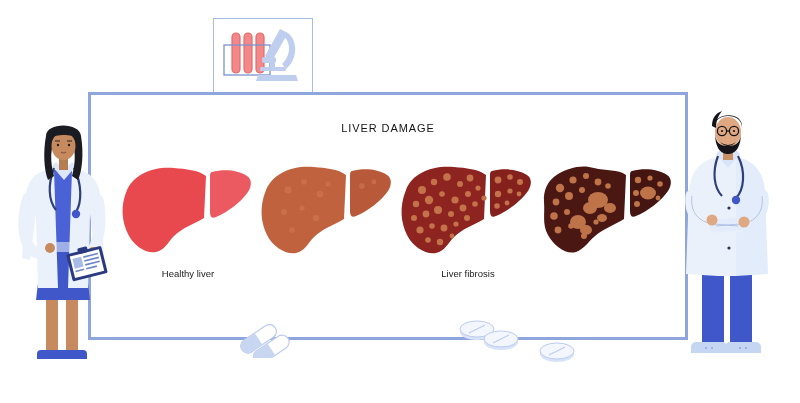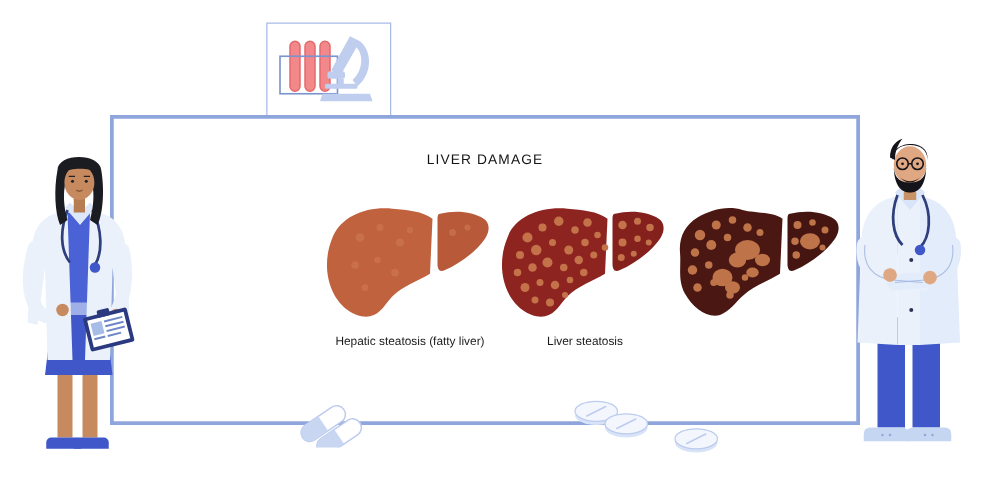--- a/index.html
+++ b/index.html
@@ -78,39 +78,45 @@
         <rect x="56" y="44" width="5" height="6"></rect>
         <path d="M44 56 L82 56 L84 62 L42 62 Z"></path>
       </g>
     </svg>
   </div>
 
   <div class="abs" id="panel-frame"></div>
 
   <div class="abs" id="panel-title">LIVER DAMAGE</div>
 
+  <div class="abs liver-cell" style="left:118px">
+    <svg class="liver-art" viewBox="0 0 140 100">
+      <path d="M56 8 C36 6 16 14 9 30 C2 46 4 62 10 74 C16 86 28 94 38 92 C47 90 50 82 56 76 C64 68 76 64 86 58 L88 16 C80 10 68 9 56 8 Z" fill="#E8494F"></path>
+      <path d="M94 12 C106 9 120 10 129 16 C134 19 134 26 130 32 C123 42 110 52 98 57 C94 59 92 57 92 52 L92 16 C92 13 93 12 94 12 Z" fill="#EA5A60"></path>
+    </svg>
+    <div class="liver-caption">Healthy liver</div>
+  </div>
 
   <div class="abs liver-cell" style="left:258px">
     <svg class="liver-art" viewBox="0 0 140 100">
       <path d="M56 7 C35 5 15 13 8 30 C1 47 3 63 9 75 C15 87 28 95 38 93 C47 91 50 83 56 77 C64 69 76 65 86 59 L88 15 C80 9 68 8 56 7 Z" fill="#C1623F"></path>
       <path d="M94 11 C106 8 120 9 129 15 C134 18 134 25 130 31 C123 41 110 51 98 56 C94 58 92 56 92 51 L92 15 C92 12 93 11 94 11 Z" fill="#B85A39"></path>
       <g fill="#CE7A52" opacity=".62">
         <circle cx="30" cy="30" r="3.4"></circle>
           <circle cx="46" cy="22" r="2.8"></circle>
         <circle cx="62" cy="34" r="3.2"></circle>
           <circle cx="26" cy="52" r="3"></circle>
         <circle cx="44" cy="48" r="2.6"></circle>
           <circle cx="58" cy="58" r="3.1"></circle>
         <circle cx="34" cy="70" r="2.7"></circle>
           <circle cx="70" cy="24" r="2.5"></circle>
         <circle cx="104" cy="26" r="2.8"></circle>
           <circle cx="116" cy="22" r="2.4"></circle>
       </g>
     </svg>
-    <div class="liver-caption">Hepatic steatosis (fatty liver)</div>
   </div>
 
   <div class="abs liver-cell" style="left:398px">
     <svg class="liver-art" viewBox="0 0 140 100">
       <path d="M56 7 C35 5 14 13 8 30 C1 47 3 63 9 75 C15 87 28 95 38 93 C47 91 50 83 56 77 C64 69 76 65 86 59 L88 15 C80 9 68 8 56 7 Z" fill="#8E2420"></path>
       <path d="M94 11 C106 8 120 9 129 15 C134 18 134 25 130 31 C123 41 110 51 98 56 C94 58 92 56 92 51 L92 15 C92 12 93 11 94 11 Z" fill="#85211D"></path>
       <g fill="#C4724A">
         <circle cx="24" cy="30" r="4"></circle>
           <circle cx="36" cy="22" r="3.2"></circle>
         <circle cx="49" cy="17" r="3.8"></circle>
@@ -140,21 +146,21 @@
         <circle cx="112" cy="17" r="2.8"></circle>
           <circle cx="122" cy="22" r="3"></circle>
         <circle cx="100" cy="34" r="3.2"></circle>
           <circle cx="112" cy="31" r="2.6"></circle>
         <circle cx="121" cy="34" r="2.4"></circle>
           <circle cx="99" cy="46" r="2.8"></circle>
         <circle cx="109" cy="43" r="2.4"></circle>
           <circle cx="86" cy="38" r="2.6"></circle>
       </g>
     </svg>
-    <div class="liver-caption">Liver steatosis</div>
+    <div class="liver-caption">Liver fibrosis</div>
   </div>
 
   <div class="abs liver-cell" style="left:538px">
     <svg class="liver-art" viewBox="0 0 140 100">
       <path d="M56 8 C44 4 30 8 20 14 C10 20 5 30 6 42 C7 54 4 64 10 75 C16 86 28 95 38 92 C46 89 50 82 57 76 C65 69 76 65 86 59 L88 15 C80 9 68 11 56 8 Z" fill="#4A1712"></path>
       <path d="M94 11 C106 8 120 9 129 15 C134 18 134 25 130 31 C123 41 110 51 98 56 C94 58 92 56 92 51 L92 15 C92 12 93 11 94 11 Z" fill="#441511"></path>
       <g fill="#BE7349">
         <circle cx="22" cy="28" r="4.2"></circle>
           <circle cx="35" cy="20" r="3.6"></circle>
         <circle cx="48" cy="16" r="3"></circle>

